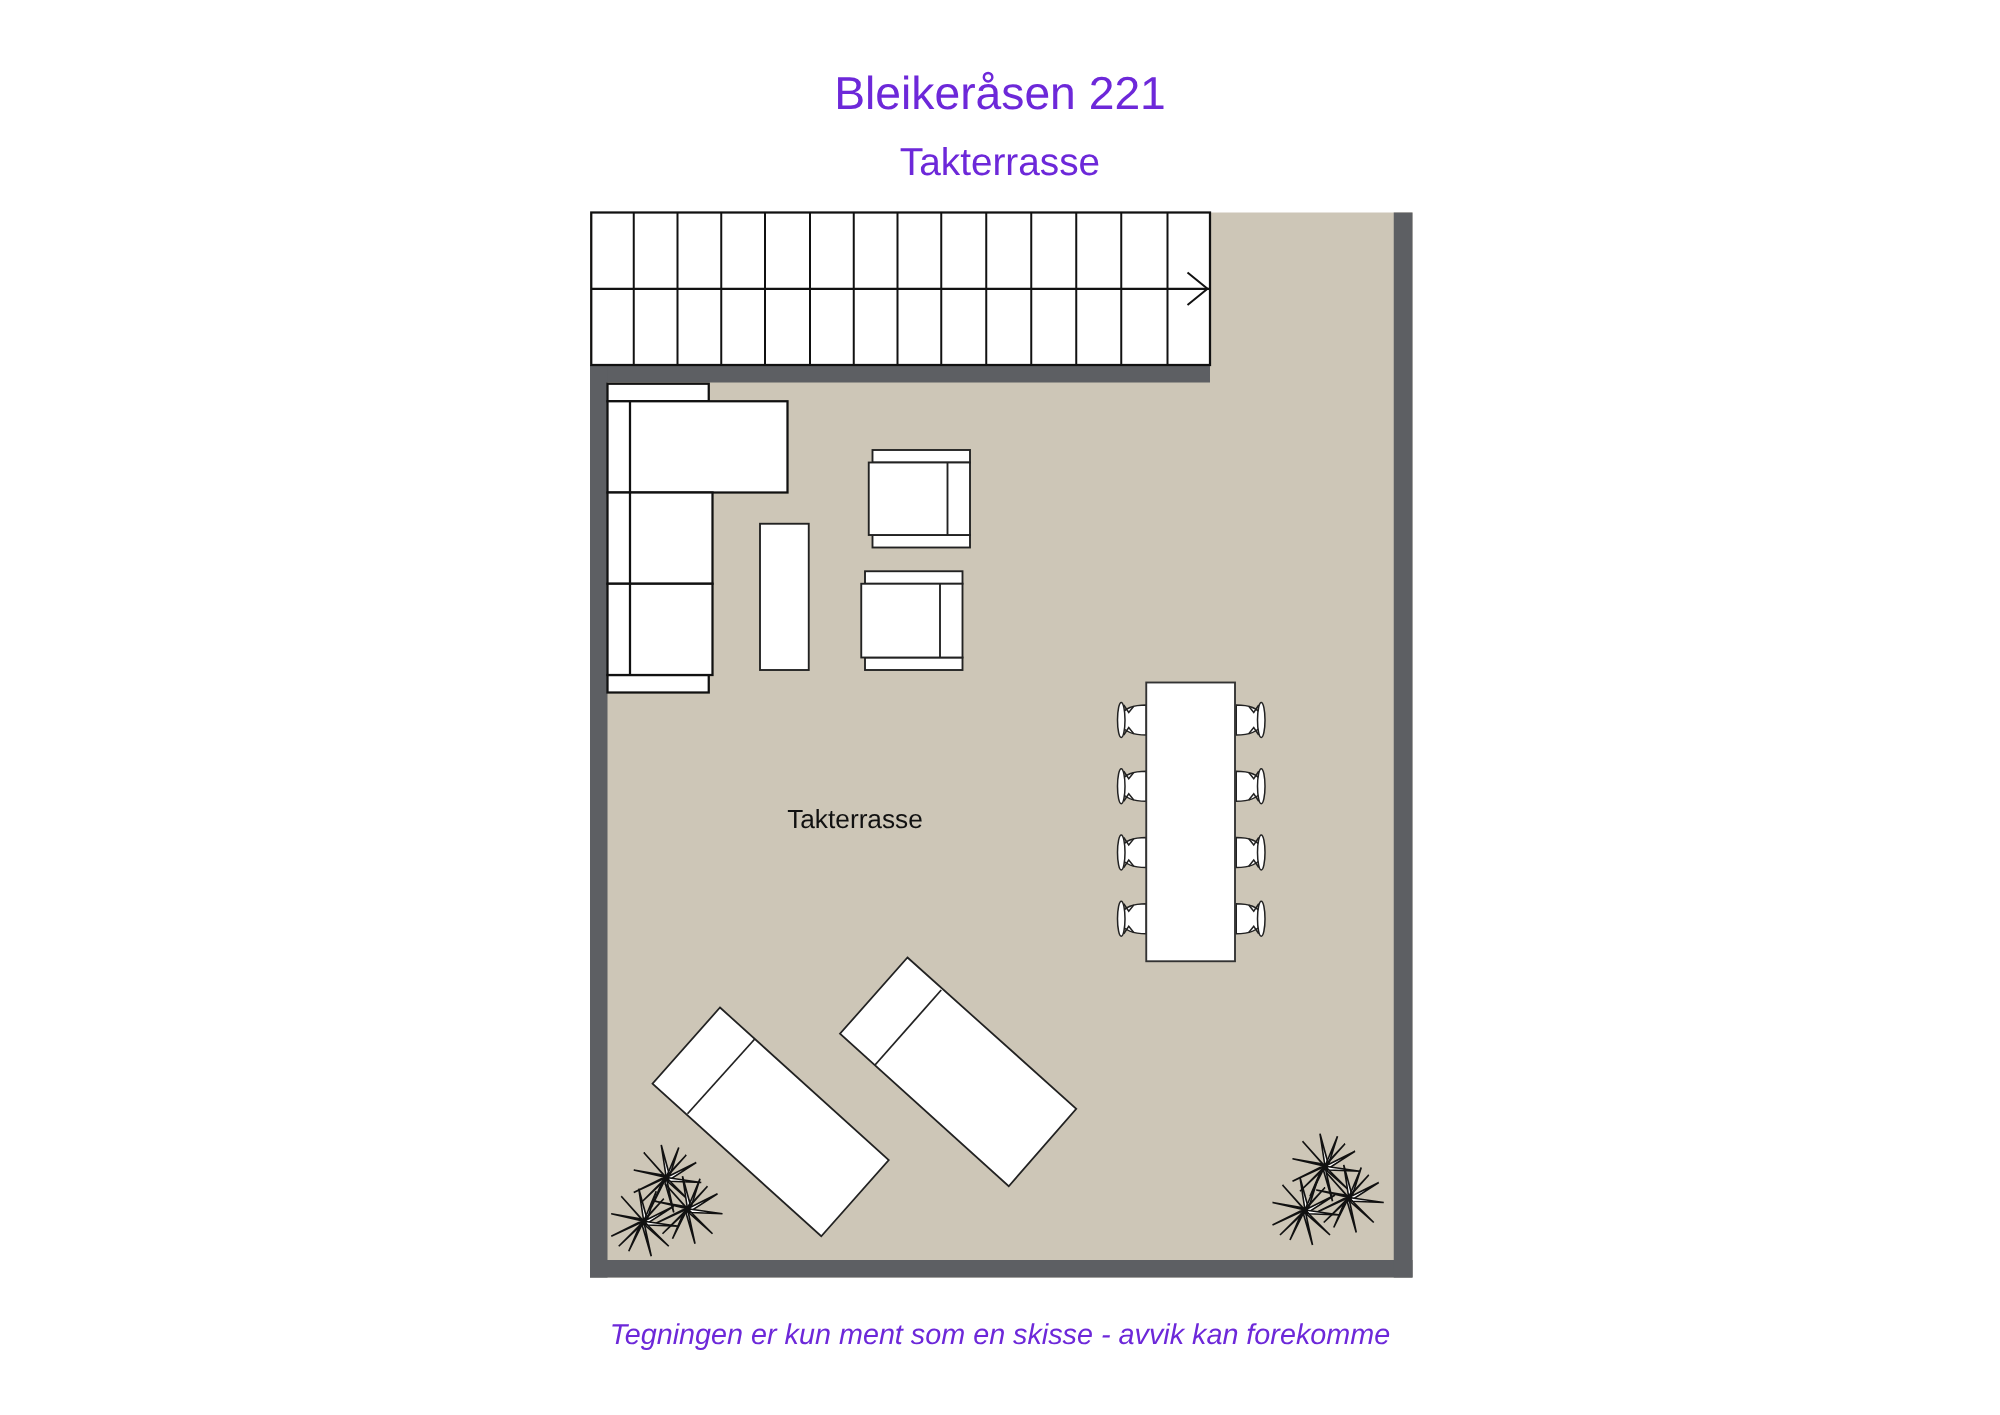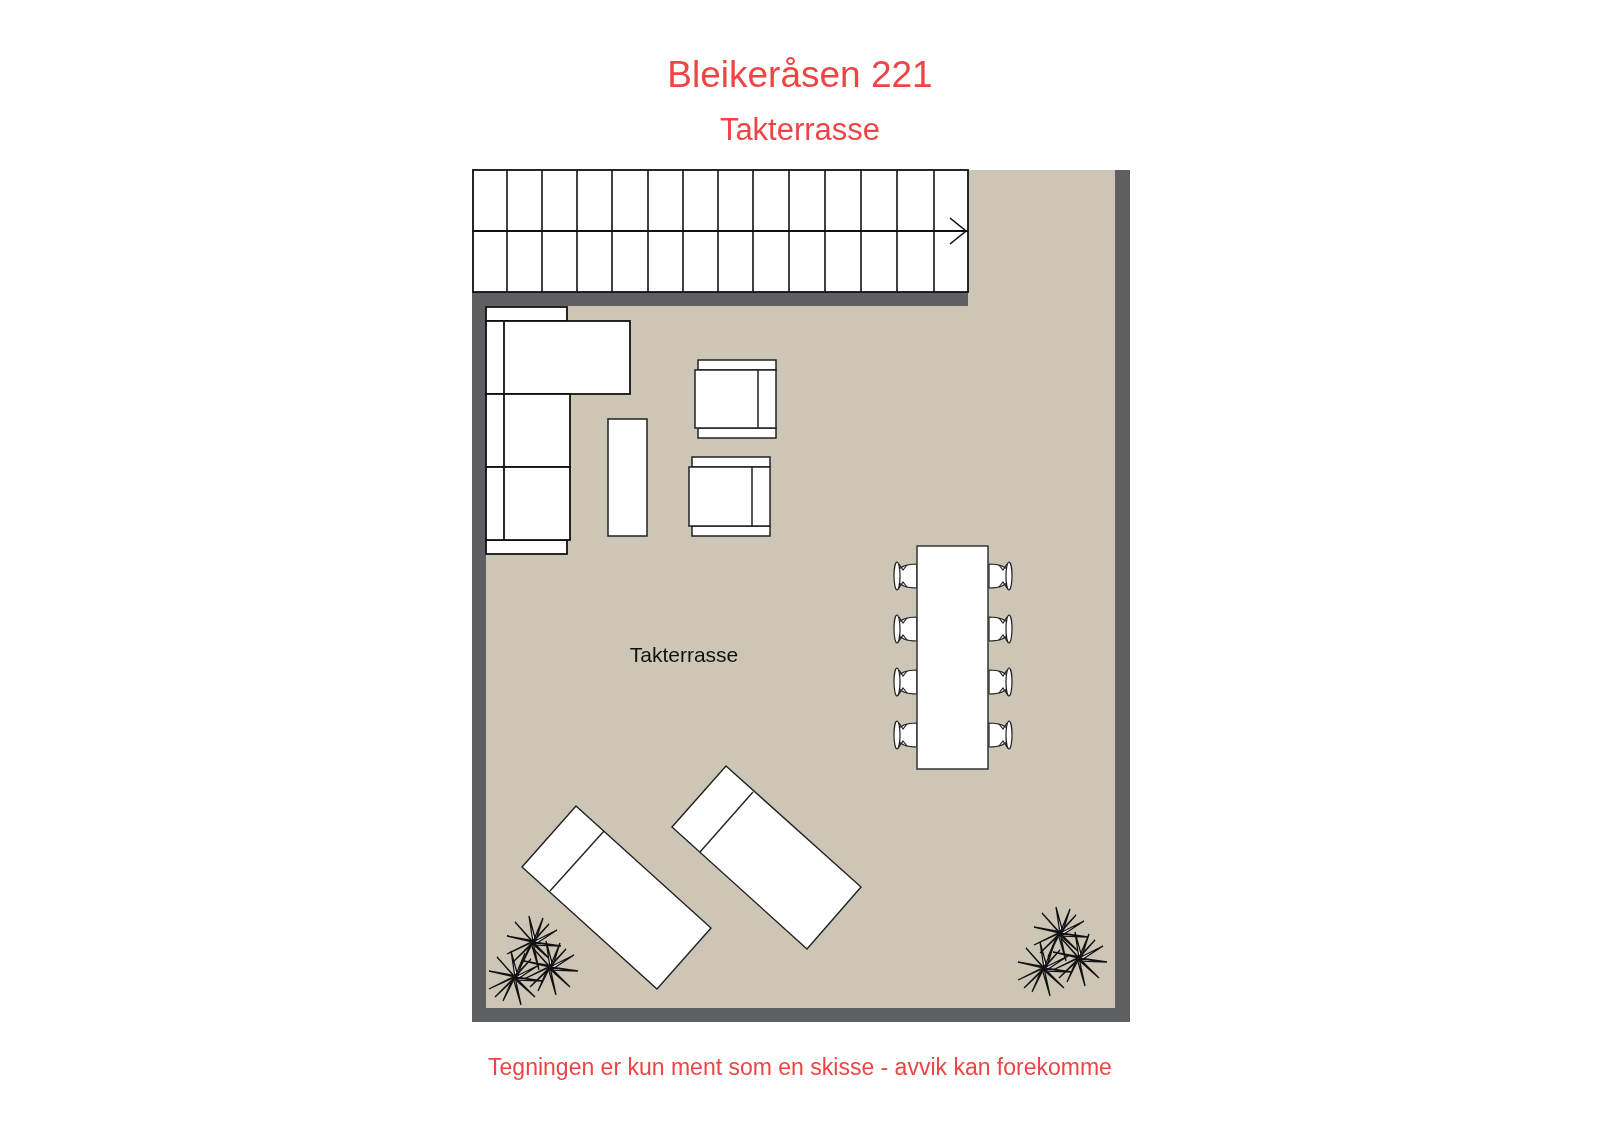--- a/index.html
+++ b/index.html
@@ -1,17 +1,17 @@
 <!DOCTYPE html>
 <html><head>
 <meta charset="utf-8">
 <style>
   html,body{margin:0;padding:0;background:#ffffff;}
   body{width:1600px;height:1132px;position:relative;overflow:hidden;font-family:"Liberation Sans",sans-serif;}
-  .title{position:absolute;left:0;width:1600px;text-align:center;color:#ef4444;}
+  .title{position:absolute;left:0;width:1600px;text-align:center;color:#6d28d9;}
   #plan{position:absolute;left:0;top:0;}
 </style>
 </head>
 <body>
 
 <div class="title" style="top:54px;font-size:37px;">Bleikeråsen 221</div>
 <div class="title" style="top:112px;font-size:31px;">Takterrasse</div>
 
 <svg id="plan" width="1600" height="1132" viewBox="0 0 1600 1132">
   <defs>
@@ -123,13 +123,13 @@
   </g>
   <g>
     <use href="#plant" x="1060" y="933"></use>
     <use href="#plant" x="1079" y="958"></use>
     <use href="#plant" x="1044" y="968"></use>
   </g>
 
   <text x="684" y="662" text-anchor="middle" font-family="Liberation Sans, sans-serif" font-size="21" fill="#111">Takterrasse</text>
 </svg>
 
-<div class="title" style="top:1054px;font-size:23px;">Tegningen er kun ment som en skisse - avvik kan forekomme</div>
+<div class="title" style="top:1054px;font-size:23px;font-style:italic;">Tegningen er kun ment som en skisse - avvik kan forekomme</div>
 
 </body></html>

